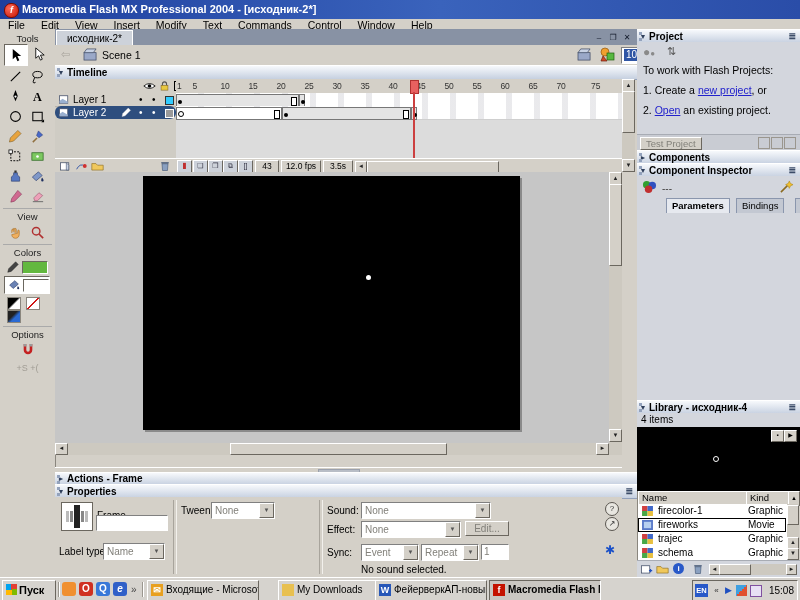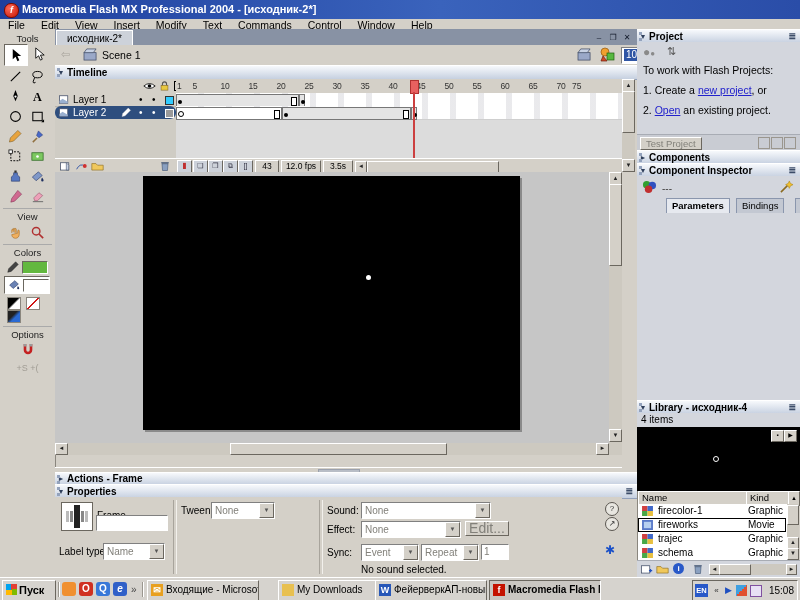--- a/index.html
+++ b/index.html
@@ -336,21 +336,21 @@
       <span class="ruler-num" style="left: 128.4px;">25</span>
       <span class="ruler-num" style="left: 156.4px;">30</span>
       <span class="ruler-num" style="left: 184.4px;">35</span>
       <span class="ruler-num" style="left: 212.4px;">40</span>
       <span class="ruler-num" style="left: 240.4px;">45</span>
       <span class="ruler-num" style="left: 268.4px;">50</span>
       <span class="ruler-num" style="left: 296.4px;">55</span>
       <span class="ruler-num" style="left: 324.4px;">60</span>
       <span class="ruler-num" style="left: 352.4px;">65</span>
       <span class="ruler-num" style="left: 380.4px;">70</span>
-      <span class="ruler-num" style="left: 396px;">75</span>
+      <span class="ruler-num" style="left: 415px;">75</span>
     </div>
 
   <div class="abs tl-bottom">
     <svg class="abs" style="left:4px;top:1px" width="13" height="12" viewBox="0 0 16 14">
         <rect x="2" y="3" width="10" height="9" fill="#fff" stroke="#404c66" stroke-width=".9"></rect>
         <path d="M9 3l3 3v6H9z" fill="#c8d2e4" stroke="#404c66" stroke-width=".7"></path>
       </svg>
     <svg class="abs" style="left:20px;top:1px" width="13" height="12" viewBox="0 0 16 14">
         <path d="M2 11q4-8 10-4" fill="none" stroke="#3858a8" stroke-width="1.2"></path>
         <circle cx="12" cy="7" r="2.4" fill="#d03030"></circle>
@@ -437,21 +437,21 @@
     <span class="plabel" style="left:272px;top:8px;">Sound:</span>
     <span class="dd" style="left:306px;top:5px;width:128px;">
         <span class="t">None</span>
         <span class="b">▼</span>
       </span>
     <span class="plabel" style="left:272px;top:27px;">Effect:</span>
     <span class="dd" style="left:306px;top:24px;width:98px;">
         <span class="t">None</span>
         <span class="b">▼</span>
       </span>
-    <span class="raised dis" style="position:absolute;left:410px;top:24px;width:42px;height:13px;font-size:14px;text-align:center;line-height:13px;">Edit...</span>
+    <span class="raised dis" style="position:absolute;left:410px;top:24px;width:42px;height:13px;font-size:10px;text-align:center;line-height:13px;">Edit...</span>
     <span class="plabel" style="left:272px;top:50px;">Sync:</span>
     <span class="dd" style="left:306px;top:47px;width:56px;">
         <span class="t">Event</span>
         <span class="b">▼</span>
       </span>
     <span class="dd" style="left:366px;top:47px;width:56px;">
         <span class="t">Repeat</span>
         <span class="b">▼</span>
       </span>
     <span class="inp dis" style="left:426px;top:47px;width:22px;line-height:14px;">1</span>

